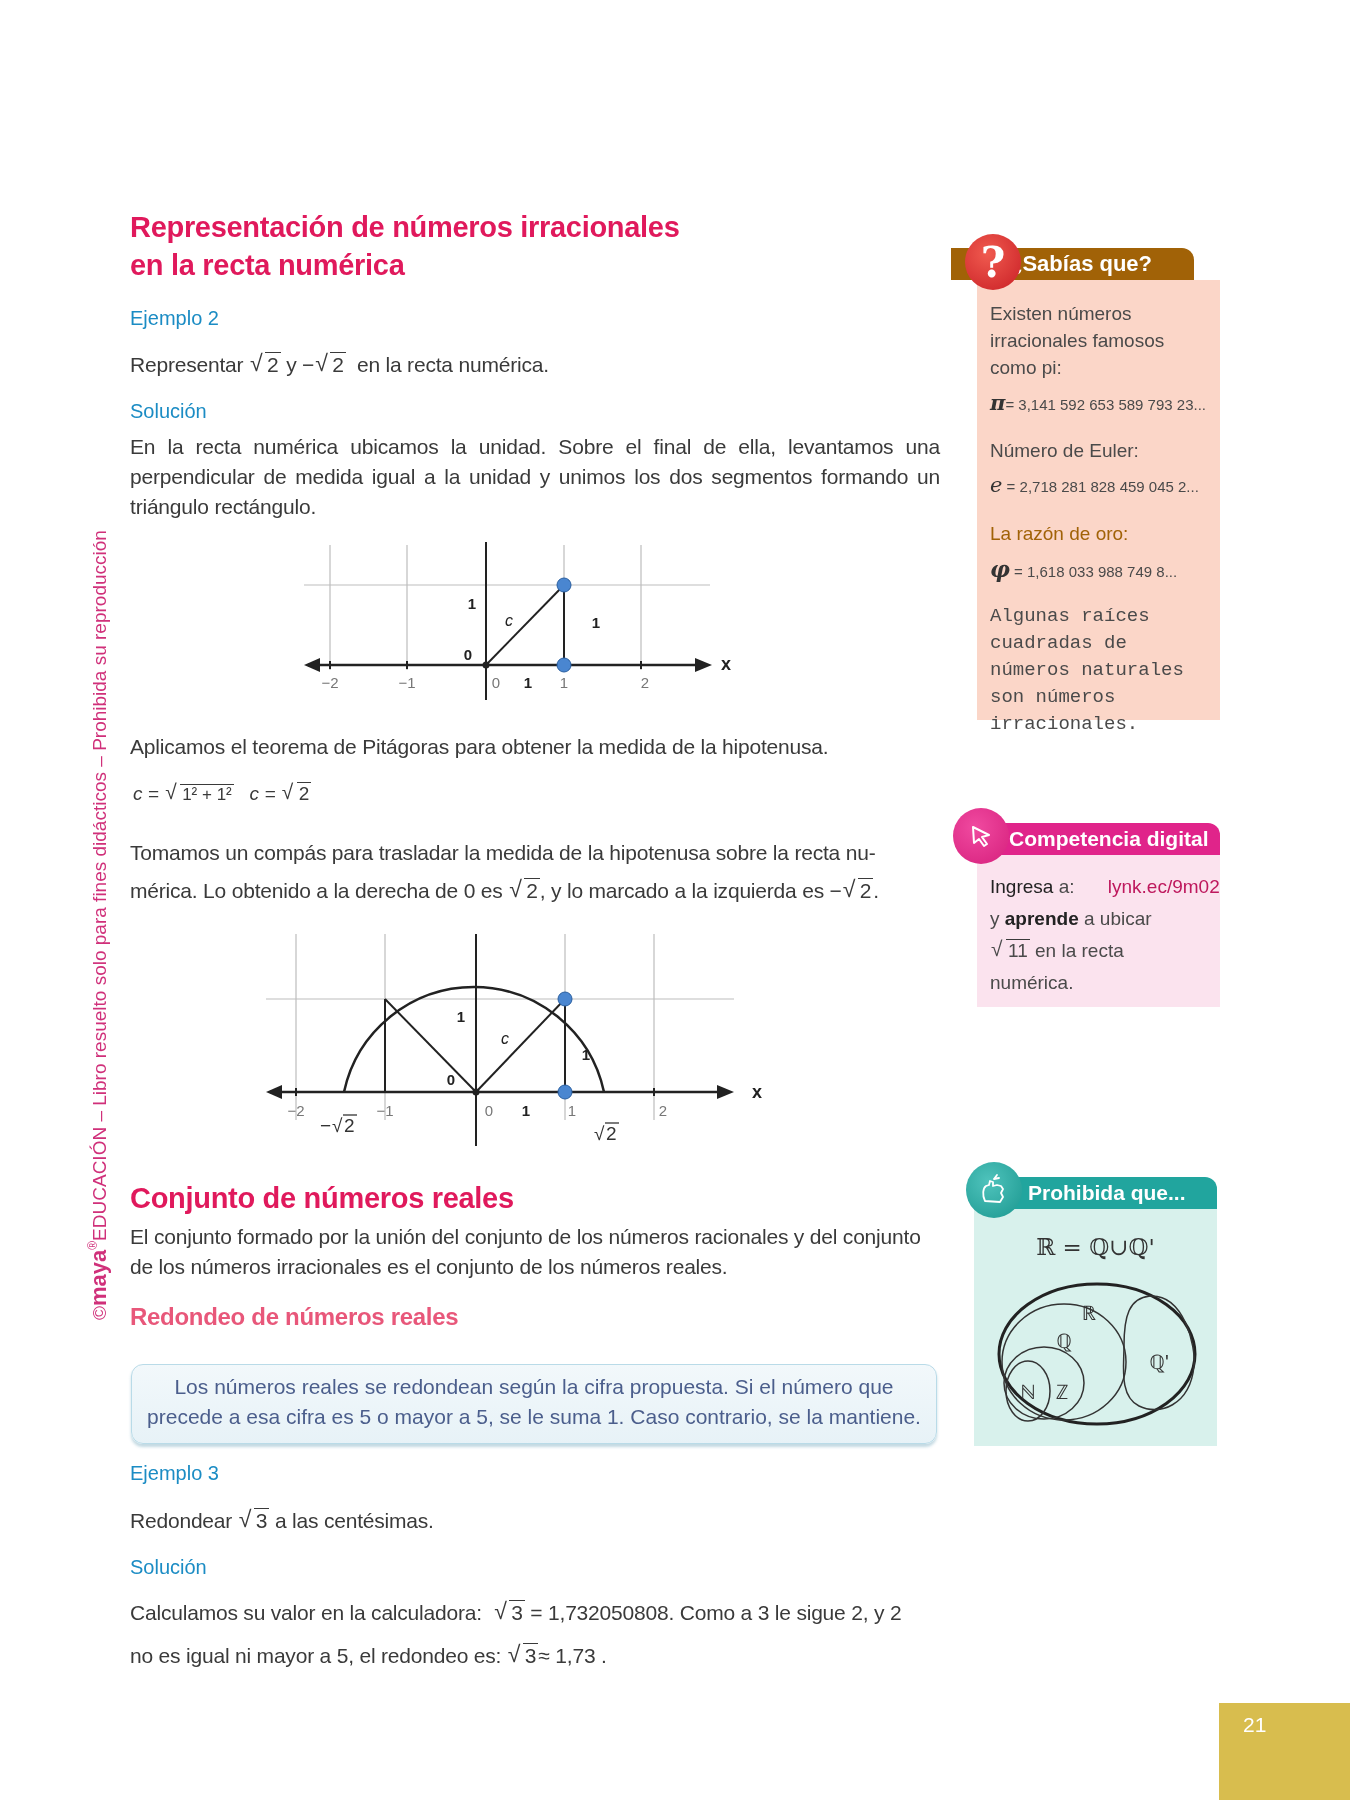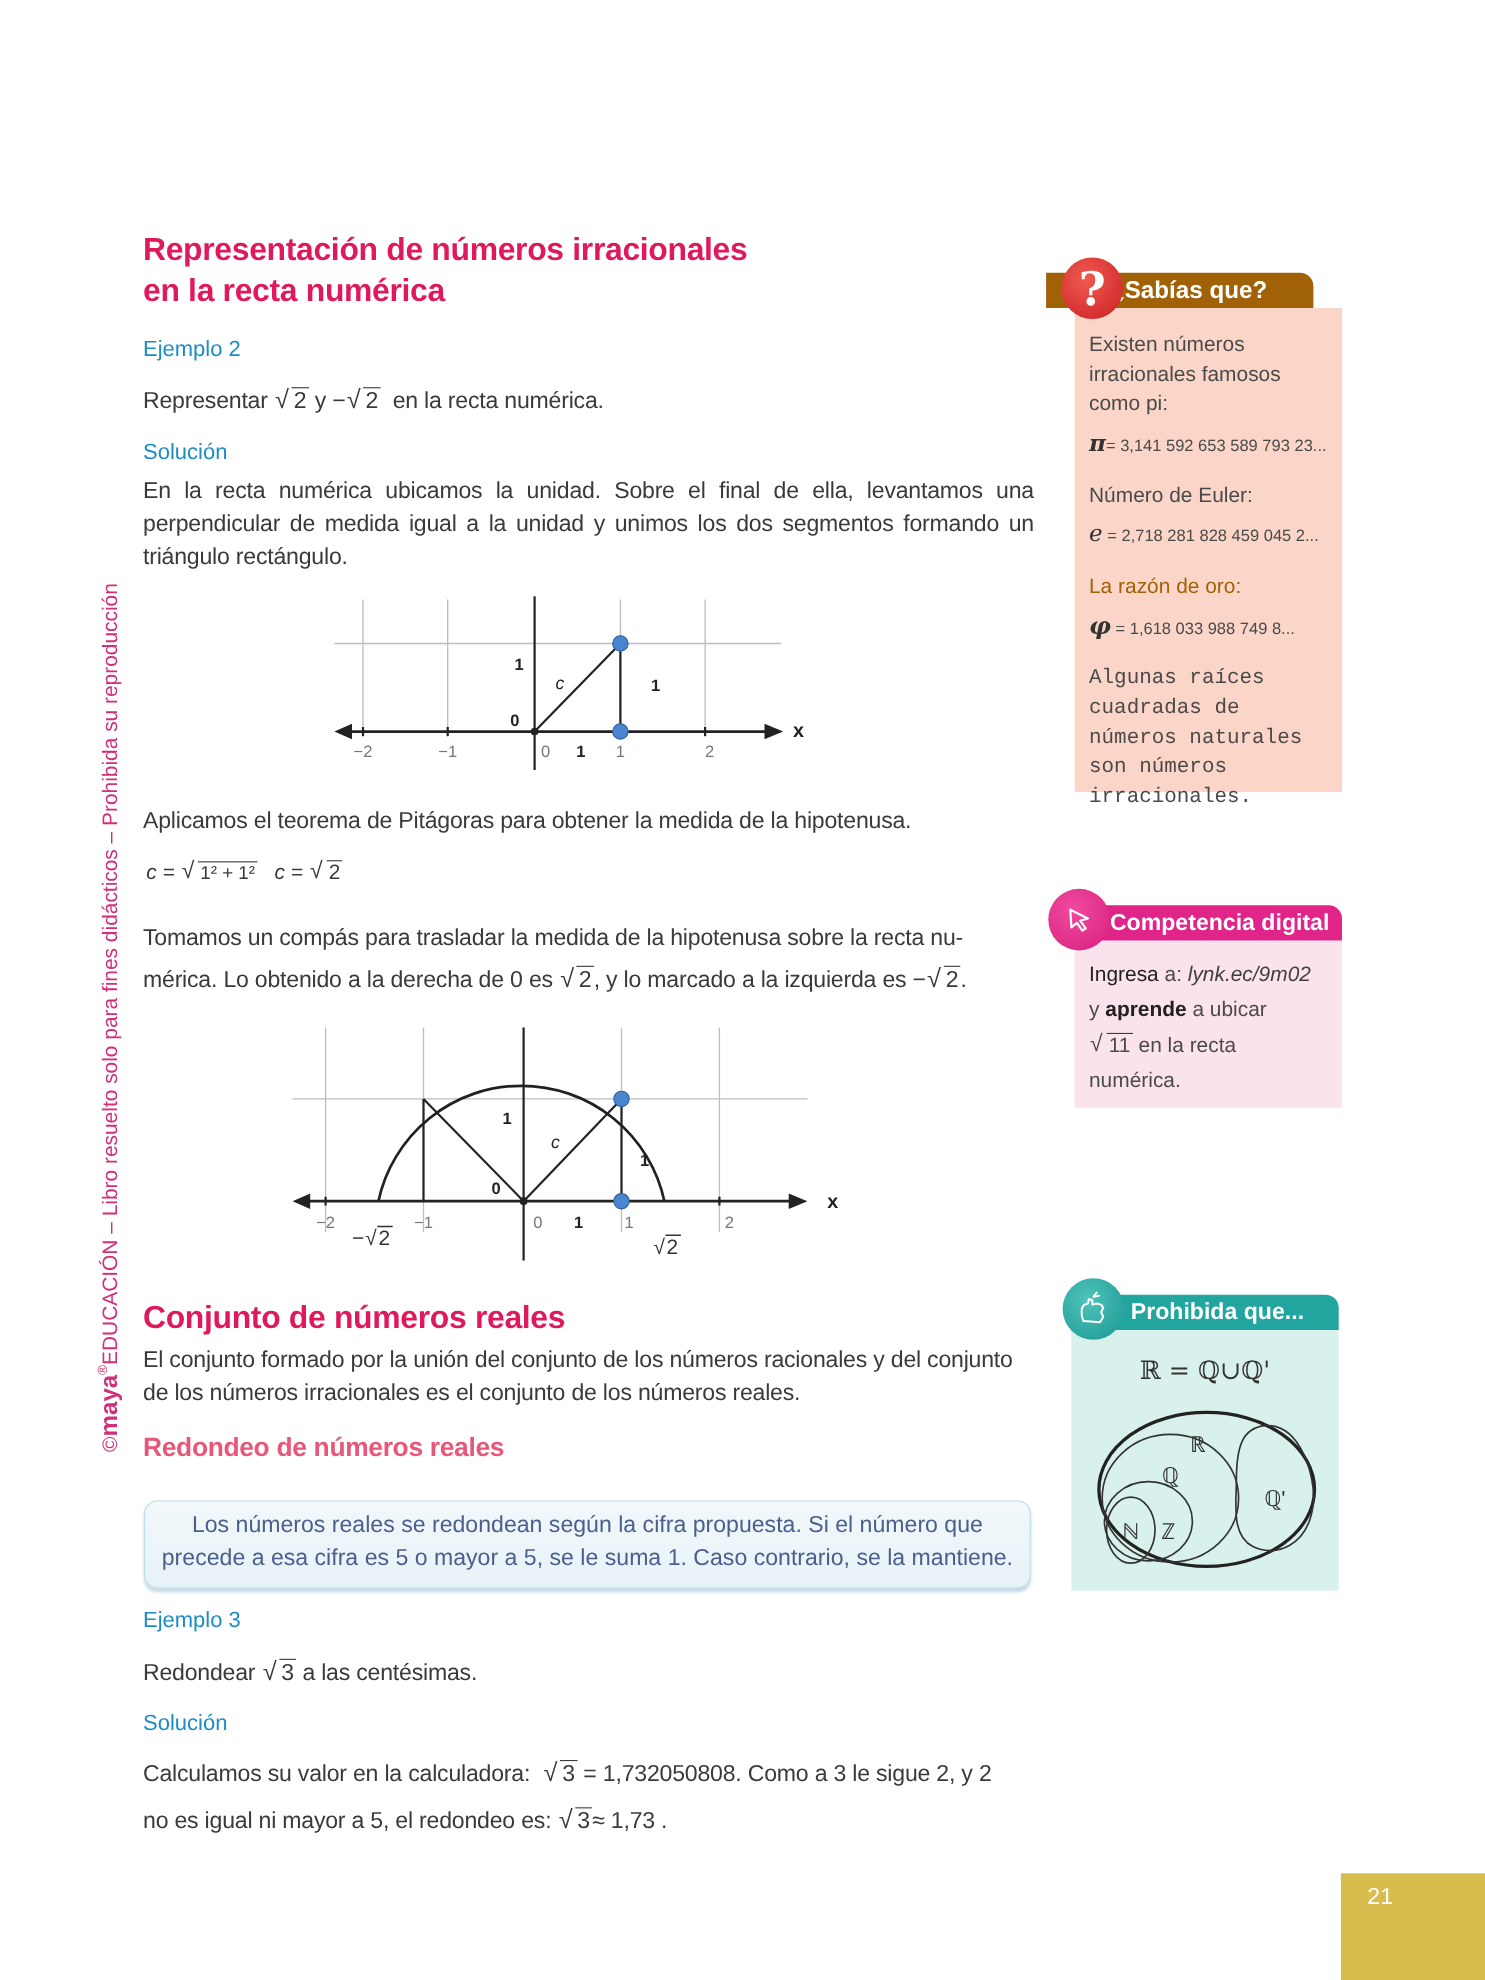--- a/index.html
+++ b/index.html
@@ -206,21 +206,21 @@
   <div class="abs" style="left:13px; top:276px; font-size:15px; color:#4a4a4a; white-space:nowrap;">
     <span style="font-family:'DejaVu Serif',serif; font-style:italic; font-weight:bold; font-size:22px; color:#333;">φ</span>&nbsp;<span>= 1,618 033 988 749 8...</span>
   </div>
   <div class="abs body-sm" style="left:13px; top:323px; width:225px; color:#4a4a4a;font-family:Liberation Mono, monospace;">Algunas raíces cuadradas de números naturales son números irracionales.</div>
 </div>
 <div class="sidebox-header" style="left:951px; top:248px; width:243px; background:#a16207; padding-left:58px;">¿Sabías que?</div>
 <div class="badge-circle" style="left:965px; top:234px; background:radial-gradient(circle at 40% 35%, #f05a4f, #c91f25); font-size:42px; font-family:'DejaVu Serif',serif;">?</div>
 
 <div class="abs" style="left:977px; top:855px; width:243px; height:152px; background:#fbe3ee;">
   <div class="abs body-sm" style="left:13px; top:16px; width:230px; line-height:32px; color:#4a4a4a;">
-    <div><span style="color:#222;">Ingresa</span><span> a: </span><span style="color:#404040; font-style:italic;">lynk.ec/9m02</span></div>
+    <div><span style="color:#222;">Ingresa</span><span> a: </span><span style="color:#be185d; margin-left:28px;">lynk.ec/9m02</span></div>
     <div><span>y </span><span style="color:#222; font-weight:bold;">aprende</span><span> a ubicar</span></div>
     <div><span class="sqrt"><span class="rad">11</span></span><span> en la recta</span></div>
     <div>numérica.</div>
   </div>
 </div>
 <div class="sidebox-header" style="left:977px; top:823px; width:243px; background:#e0248a; padding-left:32px; font-size:21px;">Competencia digital</div>
 <div class="badge-circle" style="left:953px; top:808px; background:radial-gradient(circle at 40% 35%, #f04aa0, #d61f7c);">
   <svg width="26" height="26" viewBox="0 0 26 26">
       <path d="M5 4 L21 12 L14 14 L19 21 L16 23 L11 16 L6 20 Z" fill="none" stroke="#fff" stroke-width="2" stroke-linejoin="round"></path>
     </svg>

